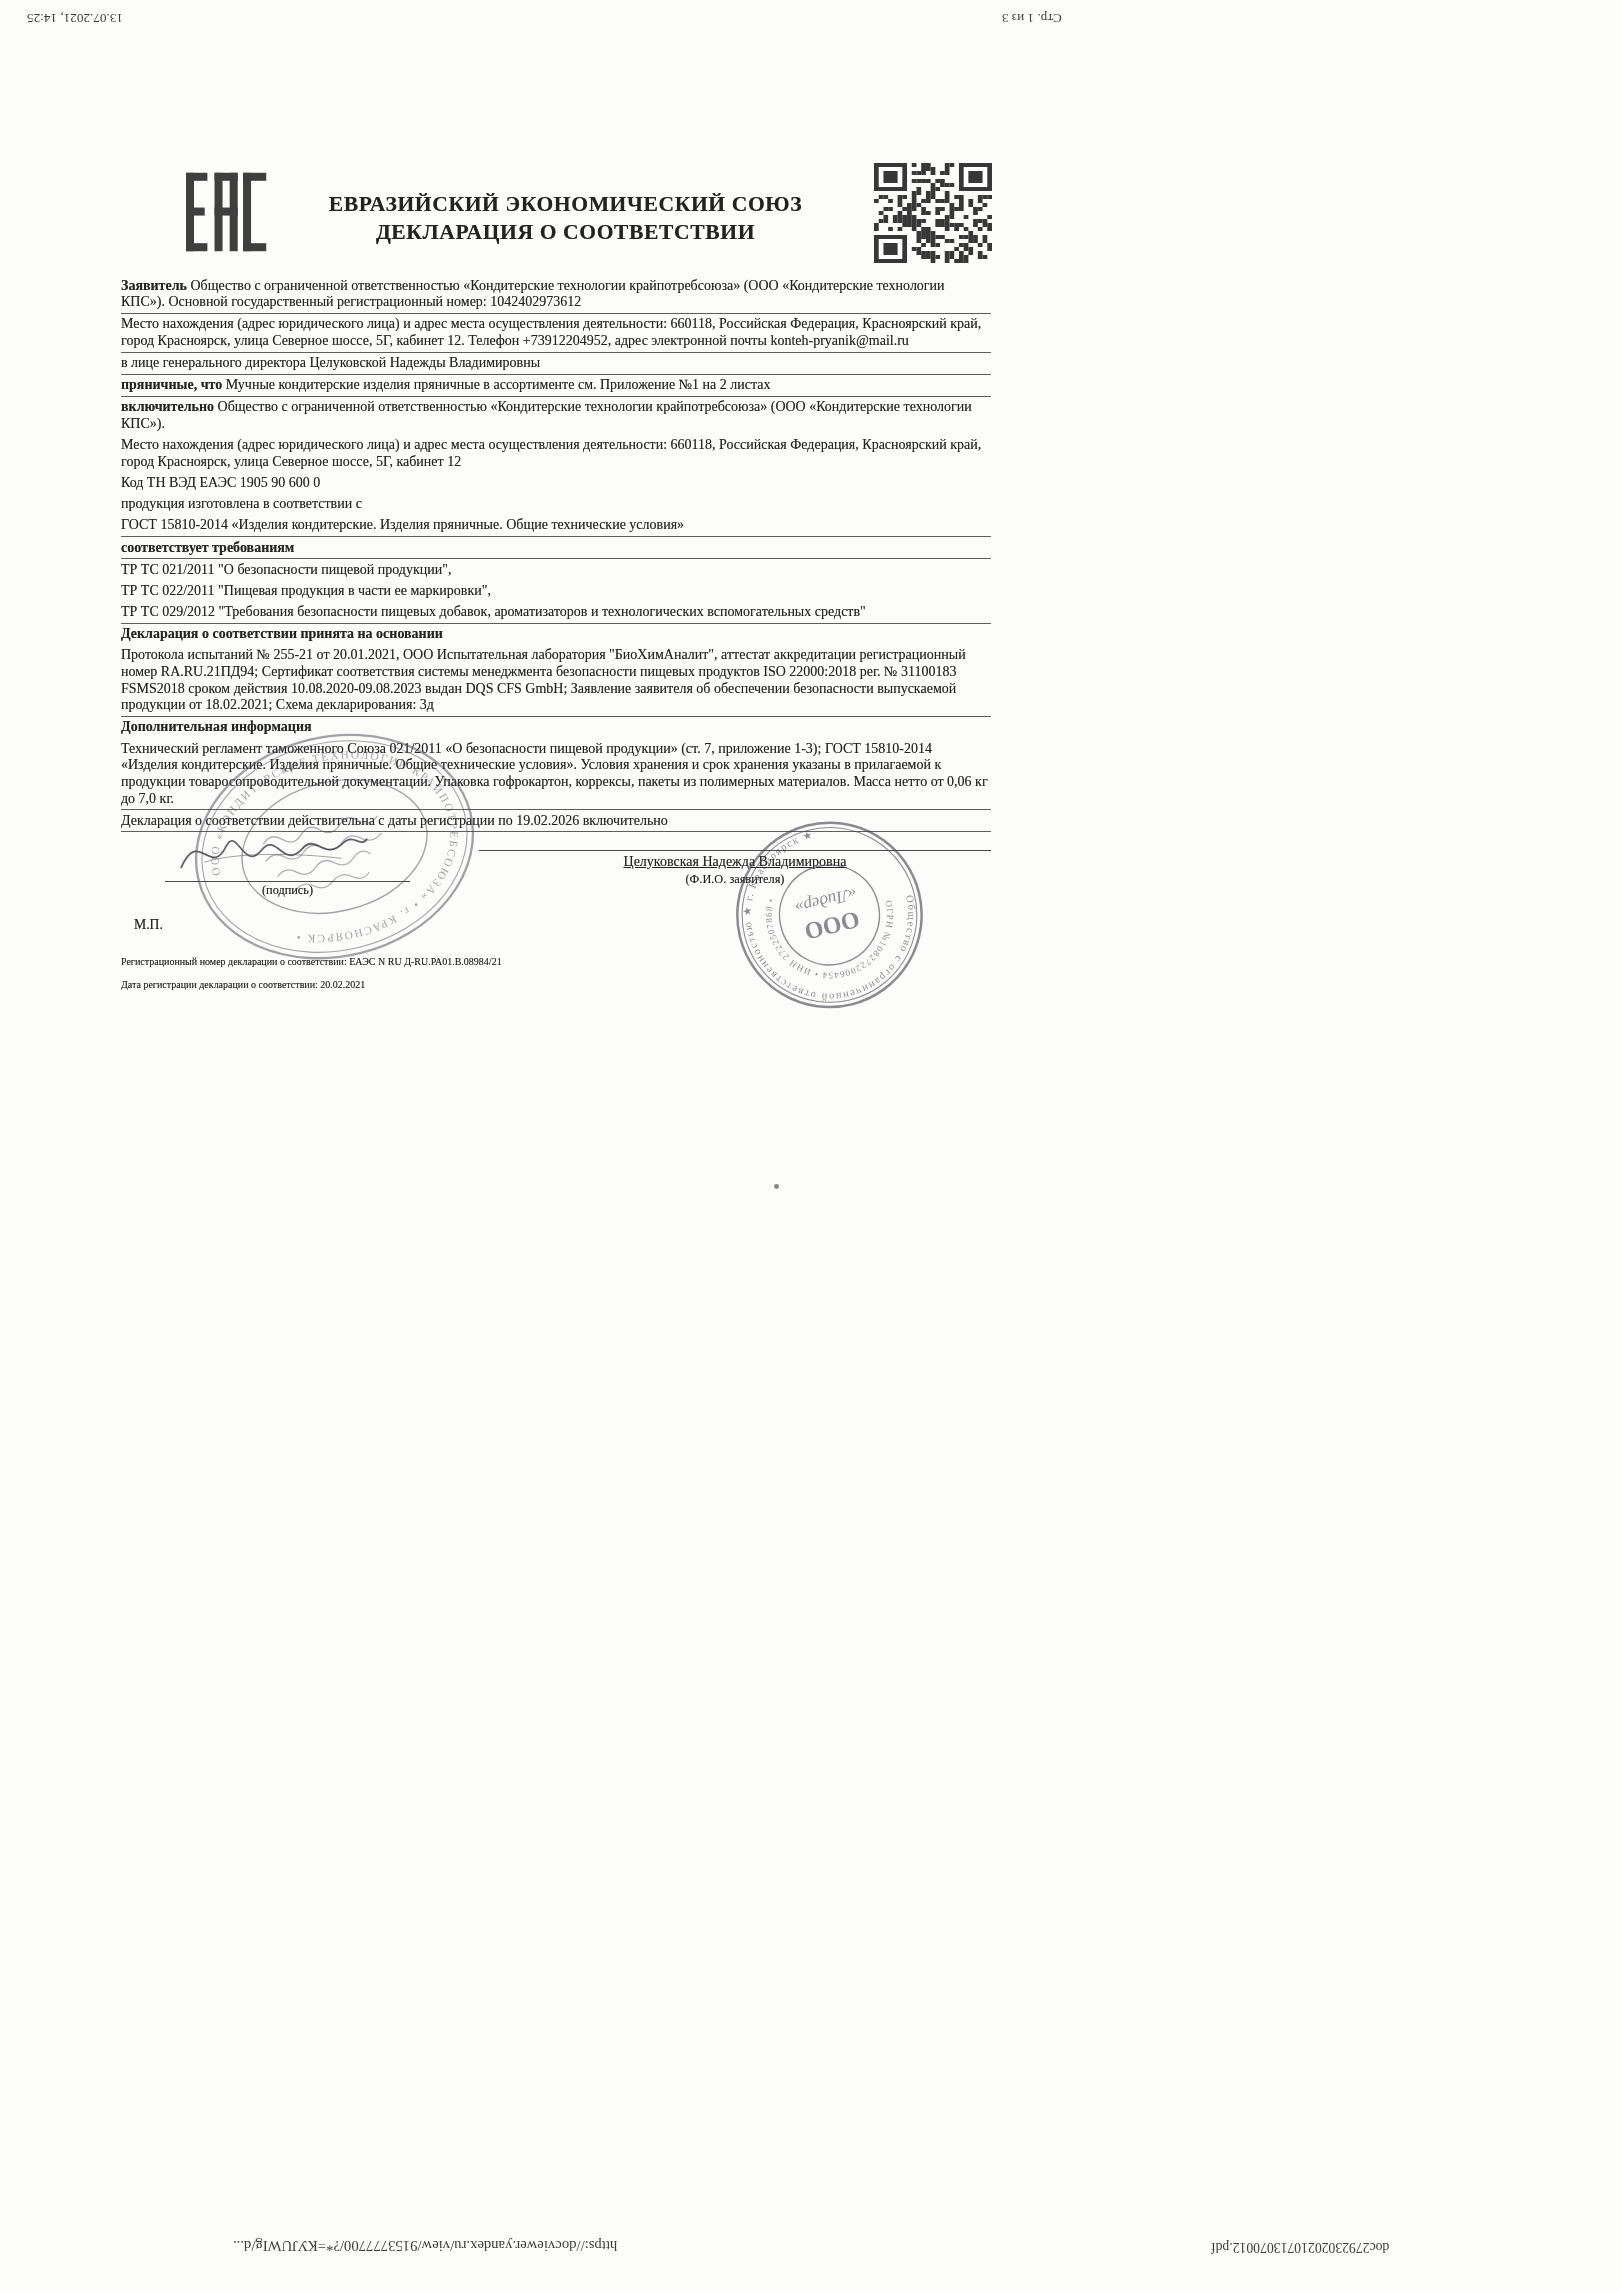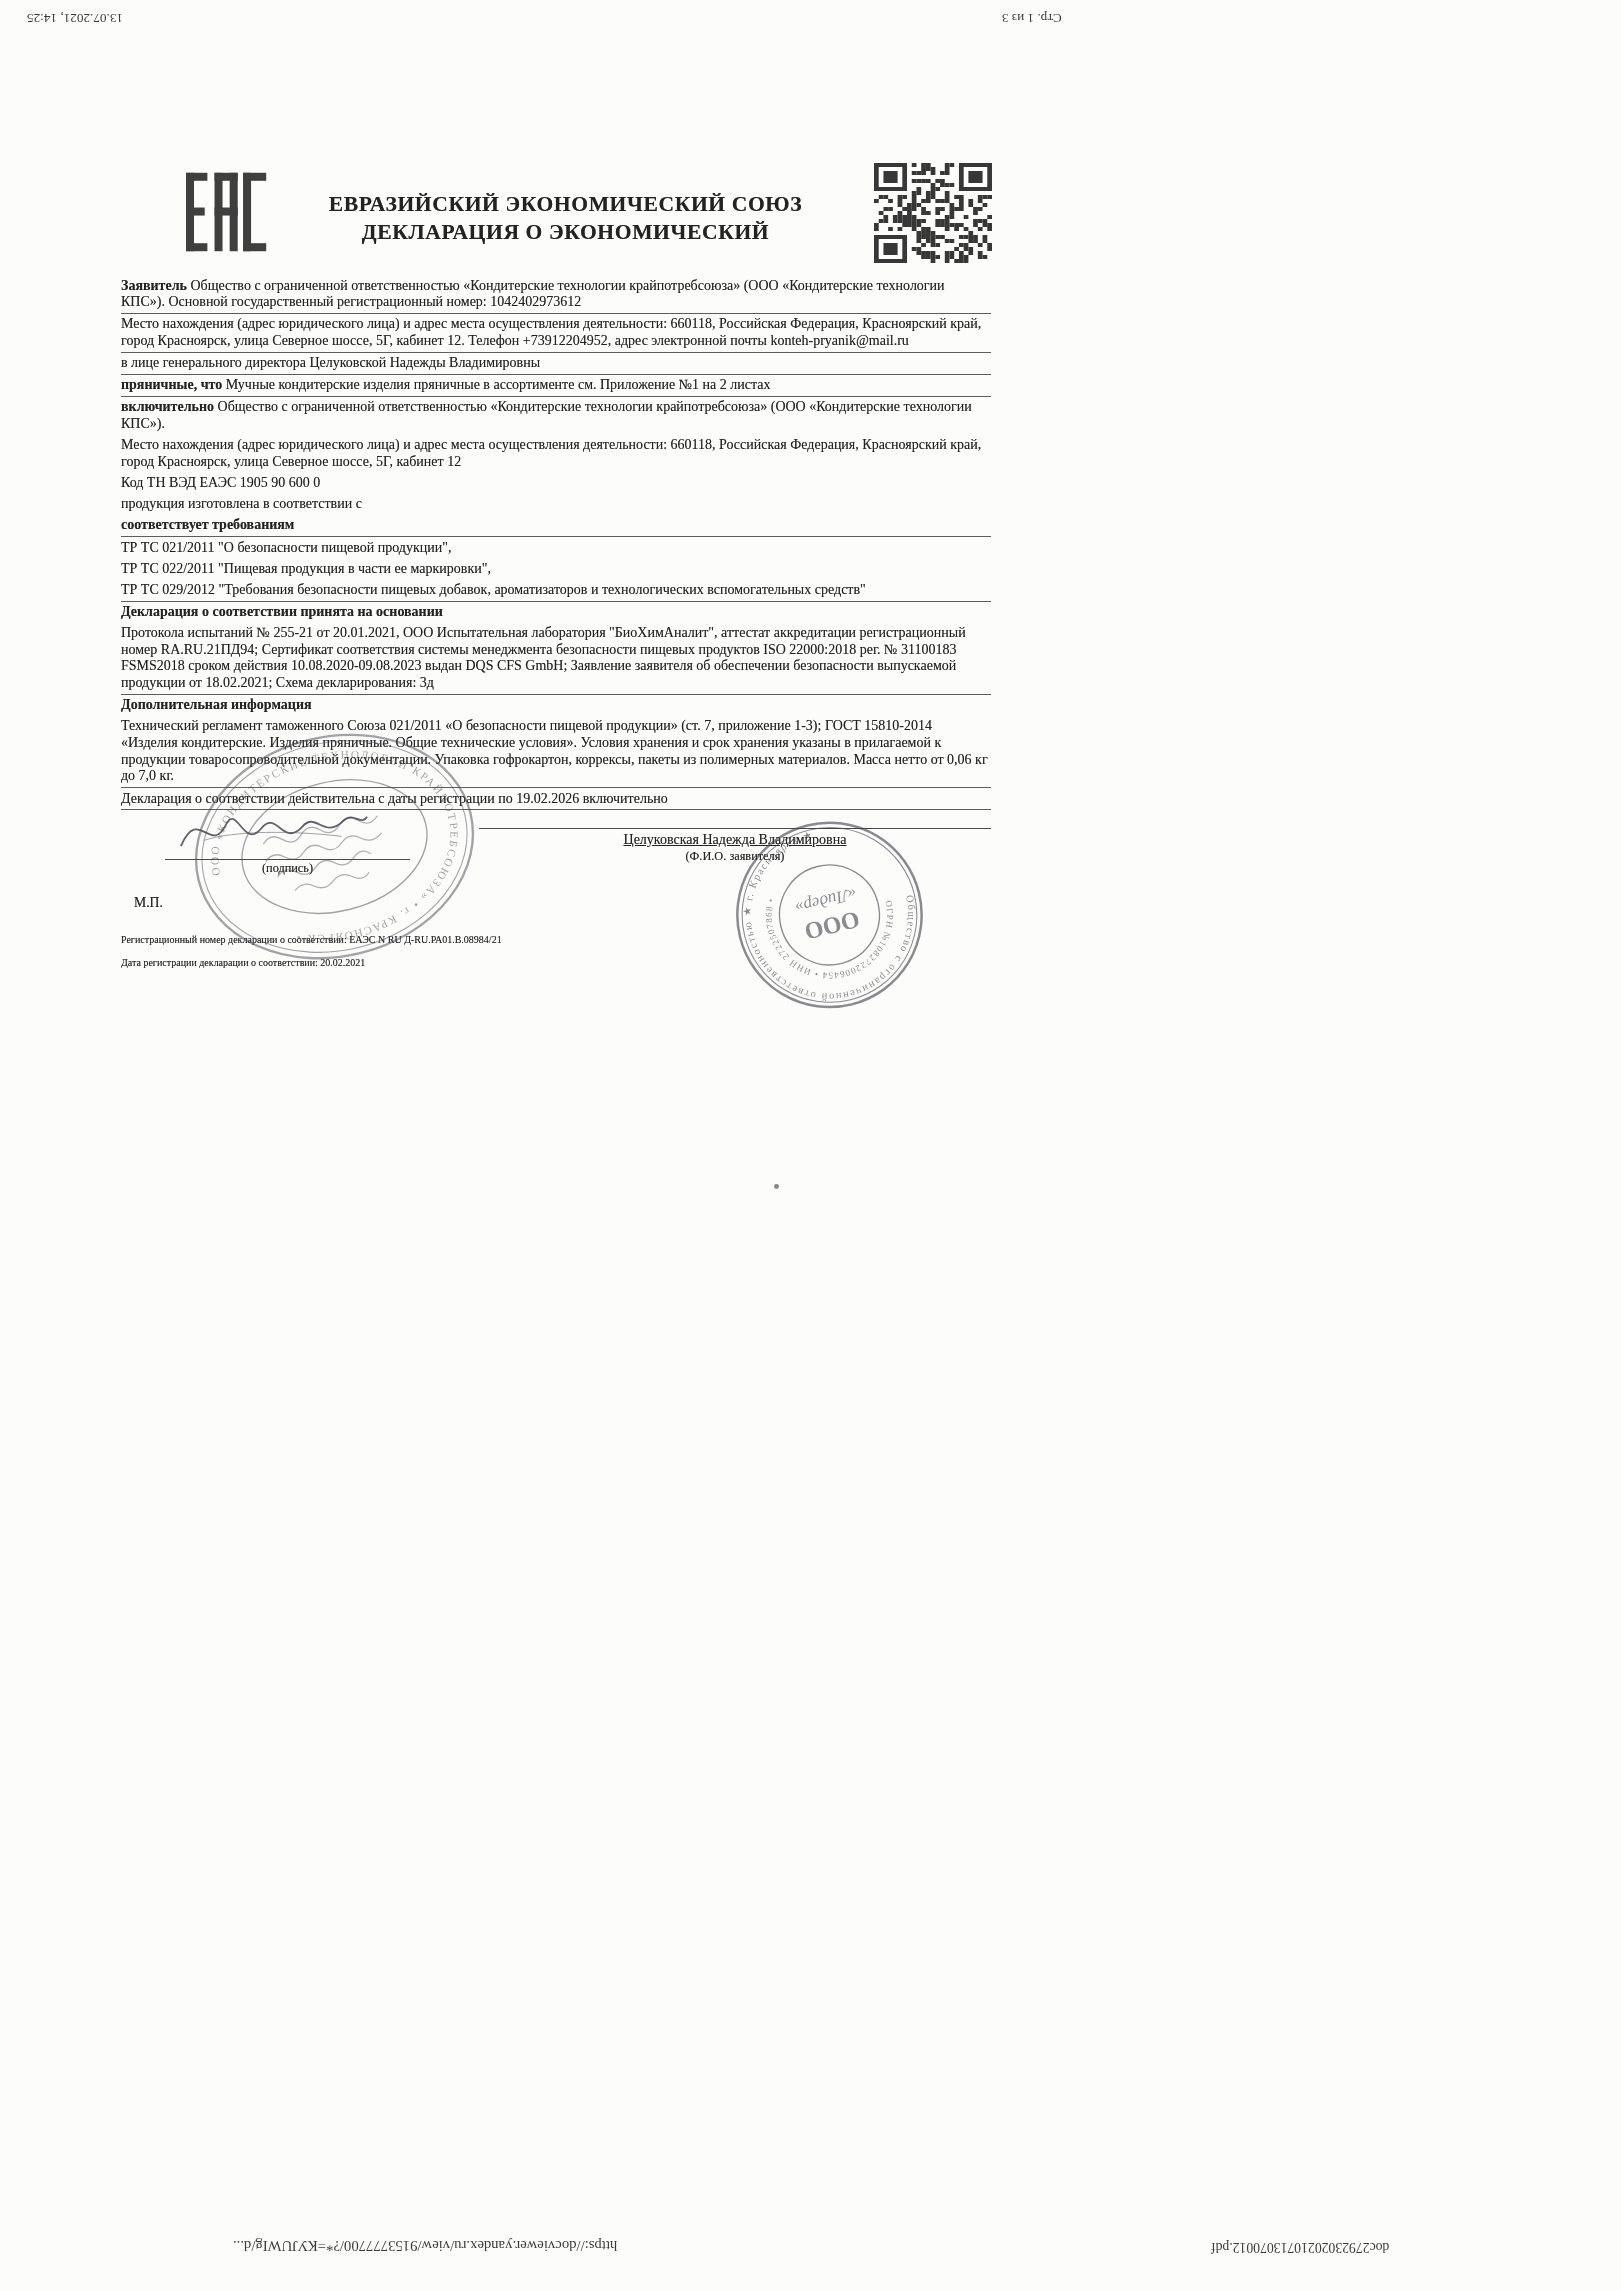--- a/index.html
+++ b/index.html
@@ -294,32 +294,33 @@
           <rect x="60" y="96" width="4" height="4"></rect>
           <rect x="68" y="96" width="4" height="4"></rect>
           <rect x="72" y="96" width="4" height="4"></rect>
           <rect x="76" y="96" width="4" height="4"></rect>
         </g>
     </svg>
   </div>
 
   <div class="title-block">
     <div class="title-line">ЕВРАЗИЙСКИЙ ЭКОНОМИЧЕСКИЙ СОЮЗ</div>
-    <div class="title-line">ДЕКЛАРАЦИЯ О ЭКОНОМИЧЕСКИЙ</div>
+    <div class="title-line">ДЕКЛАРАЦИЯ О СООТВЕТСТВИИ</div>
   </div>
 
   <div class="doc-body">
     <p class="fld rule"><b>Заявитель</b><span> Общество с ограниченной ответственностью «Кондитерские технологии крайпотребсоюза» (ООО «Кондитерские технологии КПС»). Основной государственный регистрационный номер: 1042402973612</span></p>
     <p class="fld rule"><b></b><span>Место нахождения (адрес юридического лица) и адрес места осуществления деятельности: 660118, Российская Федерация, Красноярский край, город Красноярск, улица Северное шоссе, 5Г, кабинет 12. Телефон +73912204952, адрес электронной почты konteh-pryanik@mail.ru</span></p>
     <p class="fld rule"><span>в лице генерального директора Целуковской Надежды Владимировны</span></p>
     <p class="fld rule"><b>пряничные, что</b><span> Мучные кондитерские изделия пряничные в ассортименте см. Приложение №1 на 2 листах</span></p>
     <p class="fld"><b>включительно</b><span> Общество с ограниченной ответственностью «Кондитерские технологии крайпотребсоюза» (ООО «Кондитерские технологии КПС»).</span></p>
     <p class="fld"><span>Место нахождения (адрес юридического лица) и адрес места осуществления деятельности: 660118, Российская Федерация, Красноярский край, город Красноярск, улица Северное шоссе, 5Г, кабинет 12</span></p>
     <p class="fld"><span>Код ТН ВЭД ЕАЭС 1905 90 600 0</span></p>
     <p class="fld"><span>продукция изготовлена в соответствии с</span></p>
+    <p class="fld rule"><span>ГОСТ 15810-2014 «Изделия кондитерские. Изделия пряничные. Общие технические условия»</span></p>
     <p class="fld rule"><b>соответствует требованиям</b></p>
     <p class="fld"><span>ТР ТС 021/2011 "О безопасности пищевой продукции",</span></p>
     <p class="fld"><span>ТР ТС 022/2011 "Пищевая продукция в части ее маркировки",</span></p>
     <p class="fld rule"><span>ТР ТС 029/2012 "Требования безопасности пищевых добавок, ароматизаторов и технологических вспомогательных средств"</span></p>
     <p class="fld"><b>Декларация о соответствии принята на основании</b></p>
     <p class="fld rule"><span>Протокола испытаний № 255-21 от 20.01.2021, ООО Испытательная лаборатория "БиоХимАналит", аттестат аккредитации регистрационный номер RA.RU.21ПД94; Сертификат соответствия системы менеджмента безопасности пищевых продуктов ISO 22000:2018 рег. № 31100183 FSMS2018 сроком действия 10.08.2020-09.08.2023 выдан DQS CFS GmbH; Заявление заявителя об обеспечении безопасности выпускаемой продукции от 18.02.2021; Схема декларирования: 3д</span></p>
     <p class="fld"><b>Дополнительная информация</b></p>
     <p class="fld rule"><span>Технический регламент таможенного Союза 021/2011 «О безопасности пищевой продукции» (ст. 7, приложение 1-3); ГОСТ 15810-2014 «Изделия кондитерские. Изделия пряничные. Общие технические условия». Условия хранения и срок хранения указаны в прилагаемой к продукции товаросопроводительной документации. Упаковка гофрокартон, коррексы, пакеты из полимерных материалов. Масса нетто от 0,06 кг до 7,0 кг.</span></p>
     <p class="fld rule"><span>Декларация о соответствии  действительна с даты регистрации по 19.02.2026 включительно</span></p>
 

